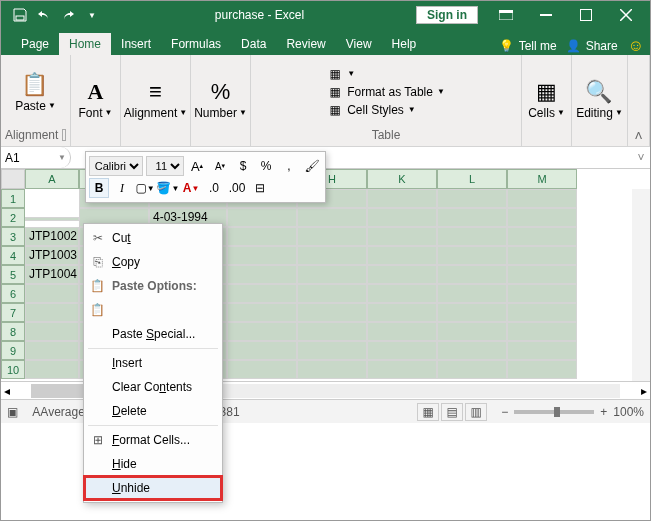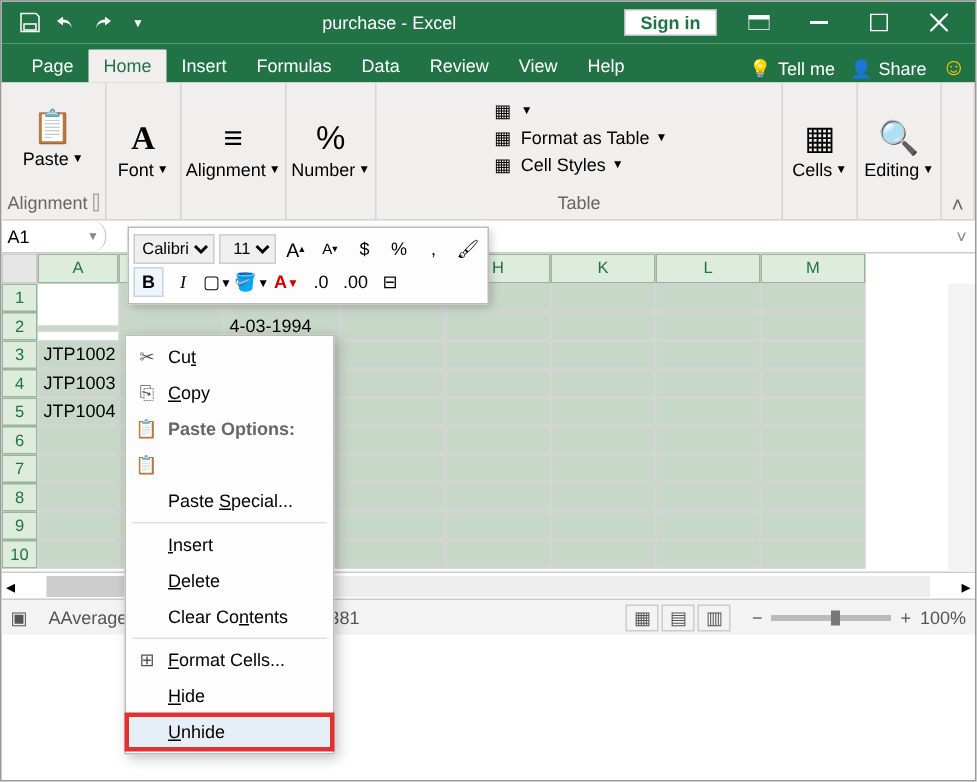--- a/index.html
+++ b/index.html
@@ -457,24 +457,24 @@
       <span class="ico">📋</span>
     </div>
   <div class="item">
       <span>Paste <span class="underline-letter">S</span>pecial...</span>
     </div>
   <div class="sep"></div>
   <div class="item">
       <span><span class="underline-letter">I</span>nsert</span>
     </div>
   <div class="item">
+      <span>Clear Co<span class="underline-letter">n</span>tents</span>
+    </div>
+  <div class="item">
       <span><span class="underline-letter">D</span>elete</span>
-    </div>
-  <div class="item">
-      <span>Clear Co<span class="underline-letter">n</span>tents</span>
     </div>
   <div class="sep"></div>
   <div class="item">
       <span class="ico">⊞</span>
       <span><span class="underline-letter">F</span>ormat Cells...</span>
     </div>
   <div class="item">
       <span><span class="underline-letter">H</span>ide</span>
     </div>
   <div class="item highlight">

